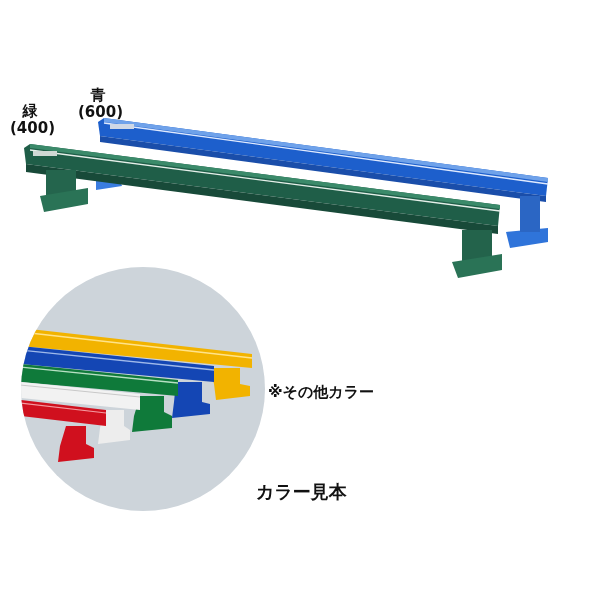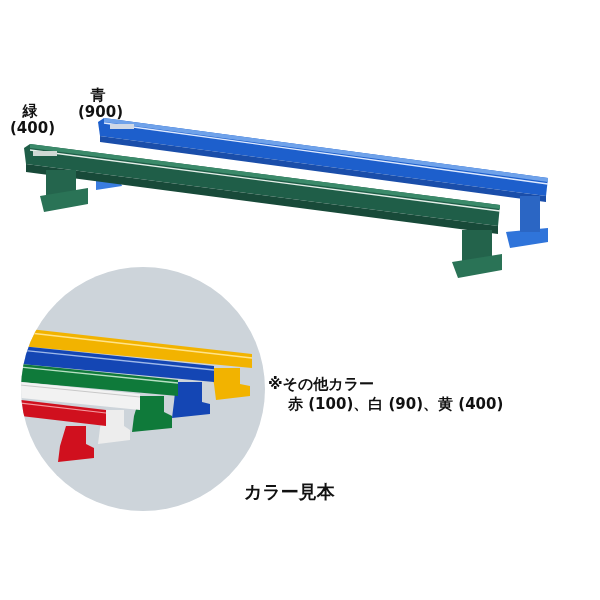--- a/index.html
+++ b/index.html
@@ -72,21 +72,20 @@
   </g>
 </svg>
 
 <div class="abs lbl" style="left:10px; top:103px; width:40px;">
   <div>緑</div>
   <div>(400)</div>
 </div>
 
 <div class="abs lbl" style="left:78px; top:87px; width:40px;">
   <div>青</div>
-  <div>(900)</div>
+  <div>(600)</div>
 </div>
 
-<div class="abs note" style="left:268px; top:374px;">
+<div class="abs note" style="left:268px; top:382px;">
   <div>※その他カラー</div>
-  <div style="padding-left:20px;">赤 (100)、白 (90)、黄 (400)</div>
 </div>
 
-<div class="abs caption" style="left:244px; top:480px;">カラー見本</div>
+<div class="abs caption" style="left:256px; top:480px;">カラー見本</div>
 
 </body></html>

